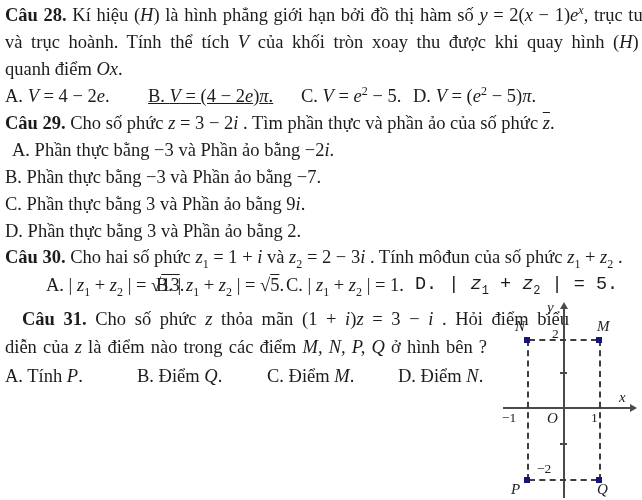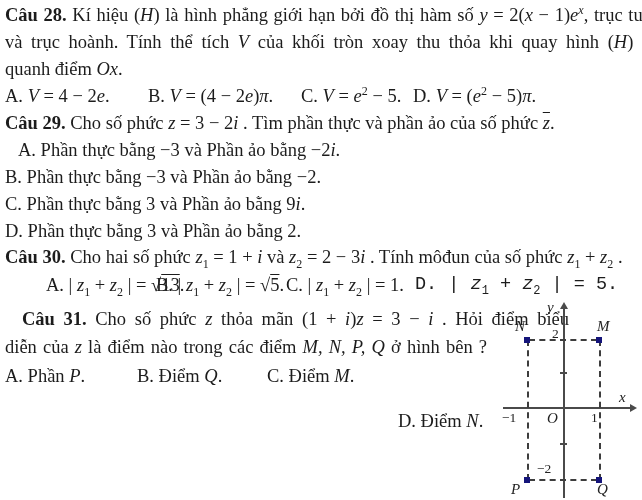--- a/index.html
+++ b/index.html
@@ -53,42 +53,42 @@
   .lab-1{left:96px;top:111px;}
   .lab-m1{left:7px;top:111px;}
   .lab-m2{left:42px;top:162px;}
 </style>
 </head>
 <body>
 
 <div class="page">
   <div>
       <div class="line" style="left: 5px; top: 4px; word-spacing: 1px;"><span class="s-b">Câu 28.</span><span> Kí hiệu (</span><span class="s-i">H</span><span>) là hình phẳng giới hạn bởi đồ thị hàm số </span><span class="s-i">y</span><span> = 2(</span><span class="s-i">x</span><span> − 1)</span><span class="s-i">e</span><span class="s-i s-sup">x</span><span>, trục tun</span></div>
-      <div class="line" style="left: 5px; top: 31px; word-spacing: 4px;"><span>và trục hoành. Tính thể tích </span><span class="s-i">V</span><span> của khối tròn xoay thu thỏa khi quay hình (</span><span class="s-i">H</span><span>) xun</span></div>
+      <div class="line" style="left: 5px; top: 31px; word-spacing: 4px;"><span>và trục hoành. Tính thể tích </span><span class="s-i">V</span><span> của khối tròn xoay thu được khi quay hình (</span><span class="s-i">H</span><span>) xun</span></div>
       <div class="line" style="left: 5px; top: 58px;"><span>quanh điểm </span><span class="s-i">Ox</span><span>.</span></div>
       <div class="line" style="left: 5px; top: 85px;"><span>A. </span><span class="s-i">V</span><span> = 4 − 2</span><span class="s-i">e</span><span>.</span></div>
-      <div class="line" style="left: 148px; top: 85px;"><span>B. </span><span class="s-i">V</span><span> = (4 − 2</span><span class="s-i">e</span><span>)</span><span class="s-i">π</span><span>.</span></div>
+      <div class="line" style="left: 148px; top: 85px; text-decoration: underline;"><span>B. </span><span class="s-i">V</span><span> = (4 − 2</span><span class="s-i">e</span><span>)</span><span class="s-i">π</span><span>.</span></div>
       <div class="line" style="left: 301px; top: 85px;"><span>C. </span><span class="s-i">V</span><span> = </span><span class="s-i">e</span><span class="s-sup">2</span><span> − 5.</span></div>
       <div class="line" style="left: 413px; top: 85px;"><span>D. </span><span class="s-i">V</span><span> = (</span><span class="s-i">e</span><span class="s-sup">2</span><span> − 5)</span><span class="s-i">π</span><span>.</span></div>
       <div class="line" style="left: 5px; top: 112px;"><span class="s-b">Câu 29.</span><span> Cho số phức </span><span class="s-i">z</span><span> = 3 − 2</span><span class="s-i">i</span><span> . Tìm phần thực và phần ảo của số phức </span><span class="s-i s-ol">z</span><span>.</span></div>
-      <div class="line" style="left: 18px; top: 139px;"><span>A. Phần thực bằng −3 và Phần ảo bằng −2</span><span class="s-i">i</span><span>.</span></div>
-      <div class="line" style="left: 5px; top: 166px;"><span>B. Phần thực bằng −3 và Phần ảo bằng −2.</span></div>
+      <div class="line" style="left: 12px; top: 139px;"><span>A. Phần thực bằng −3 và Phần ảo bằng −2</span><span class="s-i">i</span><span>.</span></div>
+      <div class="line" style="left: 5px; top: 166px;"><span>B. Phần thực bằng −3 và Phần ảo bằng −7.</span></div>
       <div class="line" style="left: 5px; top: 193px;"><span>C. Phần thực bằng 3 và Phần ảo bằng 9</span><span class="s-i">i</span><span>.</span></div>
       <div class="line" style="left: 5px; top: 220px;"><span>D. Phần thực bằng 3 và Phần ảo bằng 2.</span></div>
       <div class="line" style="left: 5px; top: 246px;"><span class="s-b">Câu 30.</span><span> Cho hai số phức </span><span class="s-i">z</span><span class="s-sub">1</span><span> = 1 + </span><span class="s-i">i</span><span> và </span><span class="s-i">z</span><span class="s-sub">2</span><span> = 2 − 3</span><span class="s-i">i</span><span> . Tính môđun của số phức </span><span class="s-i">z</span><span class="s-sub">1</span><span> + </span><span class="s-i">z</span><span class="s-sub">2</span><span> .</span></div>
       <div class="line" style="left: 5px; top: 274px; margin-left: 41px;"><span>A. | </span><span class="s-i">z</span><span class="s-sub">1</span><span> + </span><span class="s-i">z</span><span class="s-sub">2</span><span> | = </span><span>√</span><span class="s-ol">13</span><span>.</span></div>
       <div class="line" style="left: 156px; top: 274px;"><span>B. | </span><span class="s-i">z</span><span class="s-sub">1</span><span> + </span><span class="s-i">z</span><span class="s-sub">2</span><span> | = </span><span>√</span><span class="s-ol">5</span><span>.</span></div>
       <div class="line" style="left: 286px; top: 274px;"><span>C. | </span><span class="s-i">z</span><span class="s-sub">1</span><span> + </span><span class="s-i">z</span><span class="s-sub">2</span><span> | = 1.</span></div>
       <div class="line" style="left: 415px; top: 274px; font-family: Liberation Mono, monospace;"><span>D. | </span><span class="s-i">z</span><span class="s-sub">1</span><span> + </span><span class="s-i">z</span><span class="s-sub">2</span><span> | = 5.</span></div>
       <div class="line" style="left: 22px; top: 308px; word-spacing: 4px;"><span class="s-b">Câu 31.</span><span> Cho số phức </span><span class="s-i">z</span><span> thỏa mãn (1 + </span><span class="s-i">i</span><span>)</span><span class="s-i">z</span><span> = 3 − </span><span class="s-i">i</span><span> . Hỏi điểm biểu</span></div>
       <div class="line" style="left: 5px; top: 336px; word-spacing: 1.5px;"><span>diễn của </span><span class="s-i">z</span><span> là điểm nào trong các điểm </span><span class="s-i">M, N, P, Q</span><span> ở hình bên ?</span></div>
-      <div class="line" style="left: 5px; top: 365px;"><span>A. Phần </span><span class="s-i">P</span><span>.</span></div>
+      <div class="line" style="left: 5px; top: 365px;"><span>A. Tính </span><span class="s-i">P</span><span>.</span></div>
       <div class="line" style="left: 137px; top: 365px;"><span>B. Điểm </span><span class="s-i">Q</span><span>.</span></div>
       <div class="line" style="left: 267px; top: 365px;"><span>C. Điểm </span><span class="s-i">M</span><span>.</span></div>
-      <div class="line" style="left: 398px; top: 365px; margin-top: 45px;"><span>D. Điểm </span><span class="s-i">N</span><span>.</span></div>
+      <div class="line" style="left: 398px; top: 365px;"><span>D. Điểm </span><span class="s-i">N</span><span>.</span></div>
     </div>
 
   <div class="figure">
     <div class="ax y-ax"></div>
     <div class="arrow-up"></div>
     <div class="ax x-ax"></div>
     <div class="arrow-right"></div>
 
     <div class="dash-v dv1"></div>
     <div class="dash-v dv2"></div>

